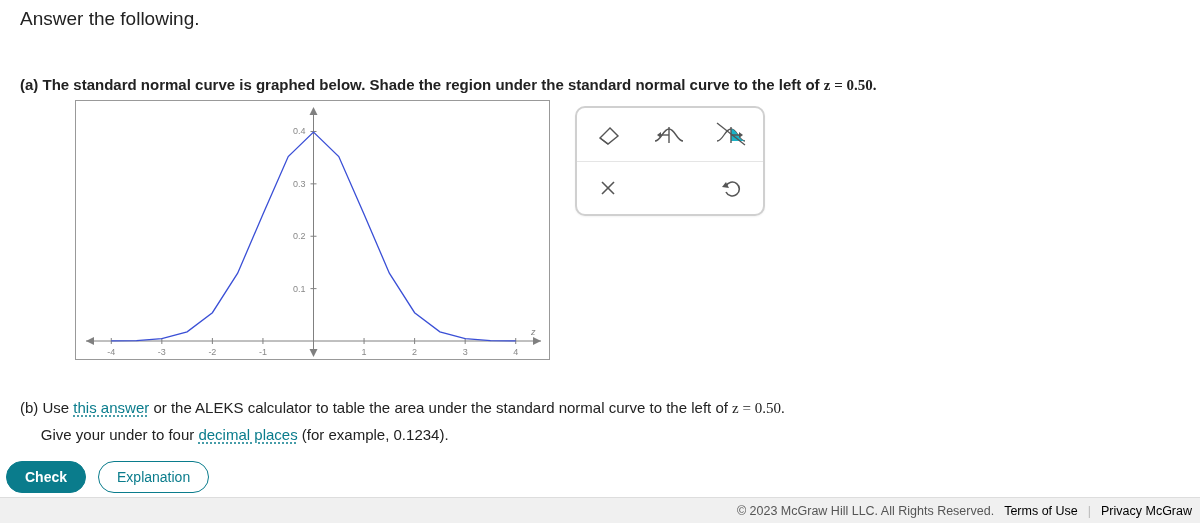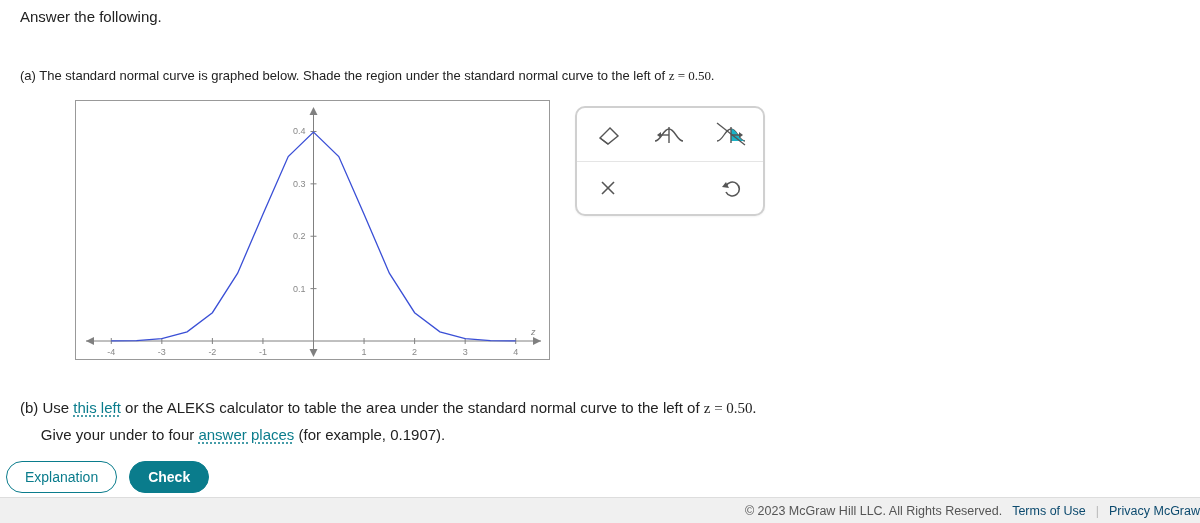--- a/index.html
+++ b/index.html
@@ -9,28 +9,29 @@
     color: #222;
     width: 1200px;
     height: 523px;
     position: relative;
     background: #fff;
   }
   .header-prompt {
     position: absolute;
     top: 8px;
     left: 20px;
+    font-size: 19px;
+    text-align: right;
+  }
+  .part-a {
+    position: absolute;
+    top: 76px;
+    left: 20px;
     font-size: 15px;
-    text-align: right;
-  }
-  .part-a {
-    position: absolute;
-    top: 68px;
-    left: 20px;
-    font-size: 13px;
+    font-weight: bold;
   }
   .z-val { font-family: "Times New Roman", serif; }
   .graph-box {
     position: absolute;
     top: 100px;
     left: 75px;
     width: 475px;
     height: 260px;
     border: 1px solid #999;
     background: #fff;
@@ -100,26 +101,26 @@
   }
   .footer {
     position: absolute;
     left: 0; right: 0; bottom: 0;
     height: 26px;
     background: #f0f0f0;
     border-top: 1px solid #ddd;
     display: flex;
     align-items: center;
     justify-content: flex-end;
-    padding: 0 0;
+    padding: 0 8px;
     font-size: 12.5px;
     color: #555;
     gap: 10px;
   }
-  .footer .flink { color: #0c4a6e; cursor: pointer; }
+  .footer .flink { color: #000000; cursor: pointer; }
   .footer .sep { color: #bbb; }
 </style>
 </head>
 <body>
 
 <div class="header-prompt">Answer the following.</div>
 
 <div class="part-a">
   <span>(a)</span>
   <span>The standard normal curve is graphed below. Shade the region under the standard normal curve to the left of </span>
@@ -205,27 +206,27 @@
       <svg width="22" height="20">
         <path d="M5 8 A 7 7 0 1 1 5 14" fill="none" stroke="#555" stroke-width="1.6"></path>
         <polygon points="5,4 1,9 8,10" fill="#555"></polygon>
       </svg>
     </div>
   </div>
 </div>
 
 <div class="part-b">
   <span>(b)</span>
-  <span>Use </span><span class="link-ish">this left</span><span> or the ALEKS calculator to table the area under the standard normal curve to the left of </span><span class="z-val">z = 0.50.</span><br>
-  &nbsp;&nbsp;&nbsp;&nbsp;&nbsp;<span>Give your under to four </span><span class="link-ish">answer places</span><span> (for example, 0.1907).</span>
+  <span>Use </span><span class="link-ish">this answer</span><span> or the ALEKS calculator to table the area under the standard normal curve to the left of </span><span class="z-val">z = 0.50.</span><br>
+  &nbsp;&nbsp;&nbsp;&nbsp;&nbsp;<span>Give your under to four </span><span class="link-ish">decimal places</span><span> (for example, 0.1234).</span>
 </div>
 
 <div class="bottom-bar">
+  <button class="btn primary">Check</button>
   <button class="btn">Explanation</button>
-  <button class="btn primary">Check</button>
 </div>
 
 <div class="footer">
   <span>© 2023 McGraw Hill LLC. All Rights Reserved.</span>
   <span class="flink">Terms of Use</span>
   <span class="sep">|</span>
   <span class="flink">Privacy McGraw</span>
 </div>
 
 </body></html>

